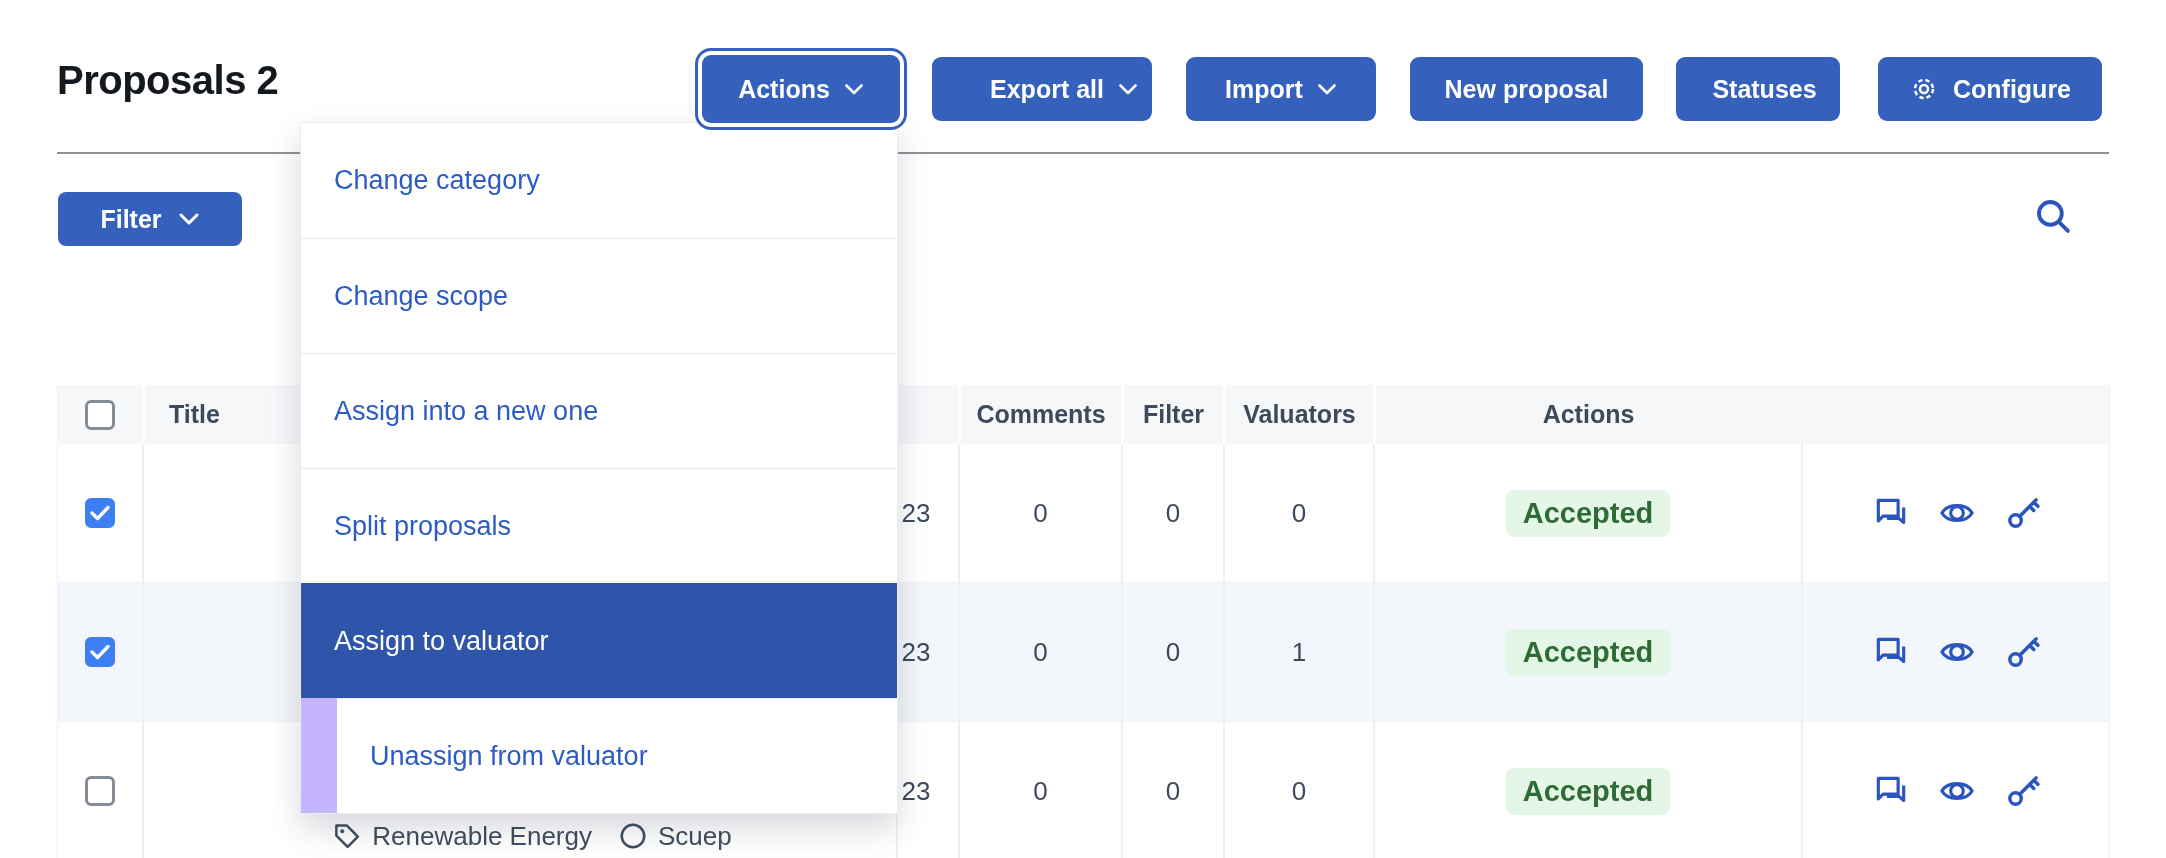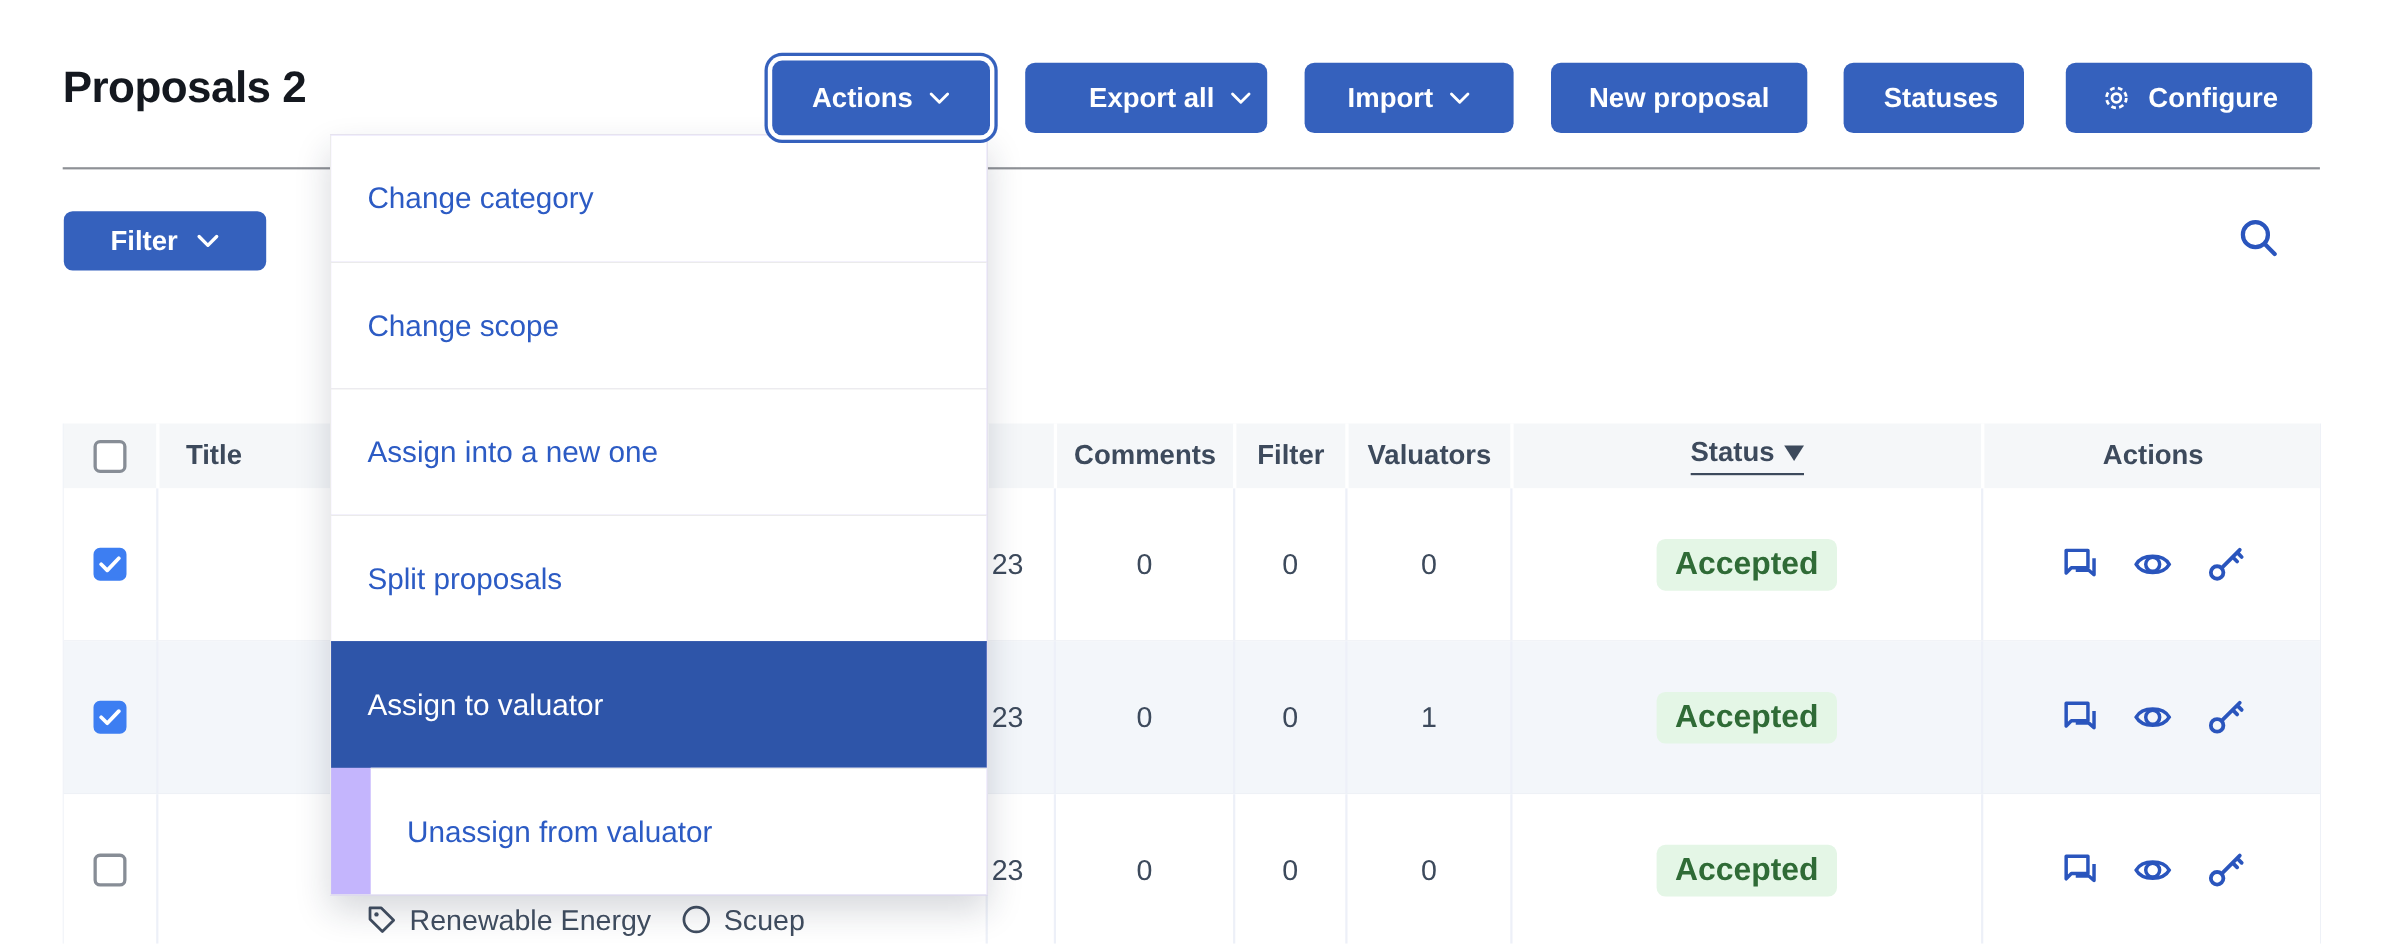--- a/index.html
+++ b/index.html
@@ -181,26 +181,20 @@
             <svg width="20" height="16" viewBox="0 0 20 16" fill="none">
               <path d="M2 8 L7.5 13.5 L18 2.5" stroke="#fff" stroke-width="3.4" stroke-linecap="round" stroke-linejoin="round"></path>
             </svg>
           </span>
       </div>
       <div class="cell cell-title">Title</div>
       <div class="cell"></div>
       <div class="cell">Comments</div>
       <div class="cell">Filter</div>
       <div class="cell">Valuators</div>
-      <div class="cell">
-        <span class="sort-wrap">
-          <span>Status</span>
-          <span class="sort-tri"></span>
-        </span>
-      </div>
       <div class="cell">Actions</div>
     </div>
 
     <div class="trow">
       <div class="cell cell-select">
         <span class="checkbox checked">
             <svg width="20" height="16" viewBox="0 0 20 16" fill="none">
               <path d="M2 8 L7.5 13.5 L18 2.5" stroke="#fff" stroke-width="3.4" stroke-linecap="round" stroke-linejoin="round"></path>
             </svg>
           </span>

